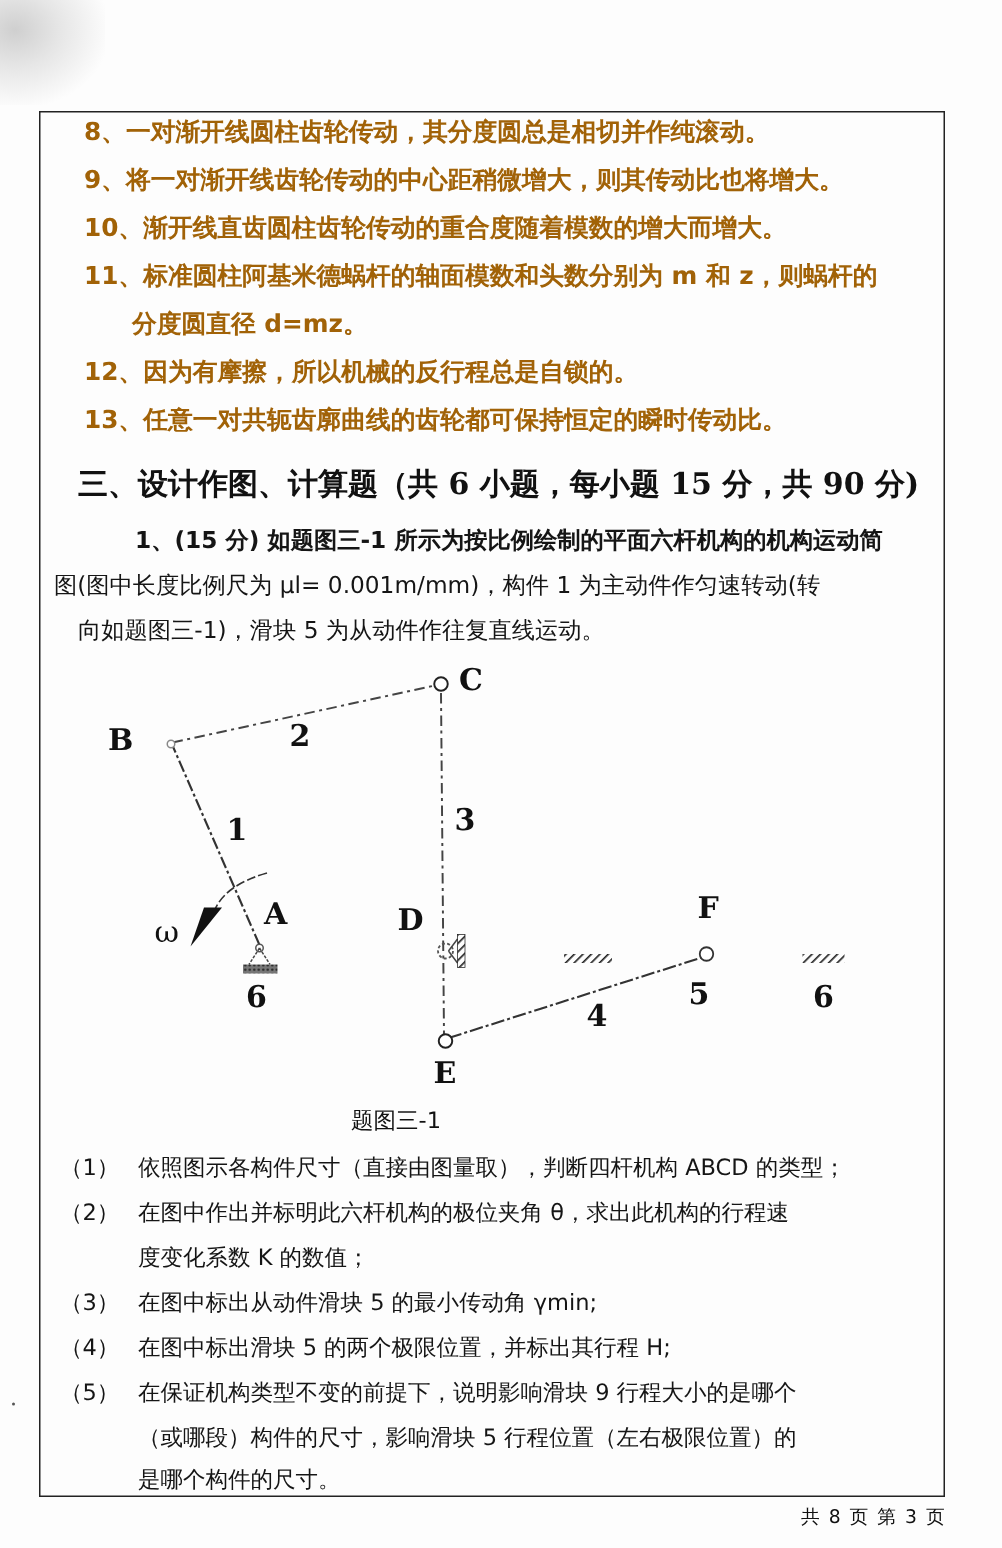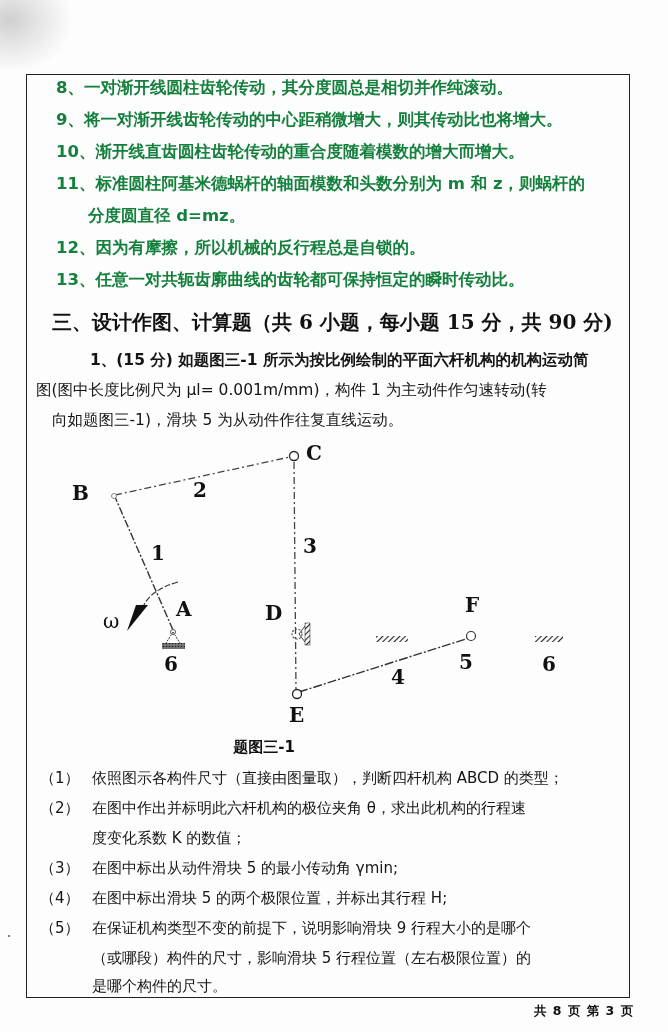--- a/index.html
+++ b/index.html
@@ -12,44 +12,44 @@
   .scan-smudge {
     position: absolute; left: 0; top: 0; width: 70px; height: 70px;
     background: radial-gradient(ellipse at 10px 20px, #cfcfcf 0%, #e6e6e6 35%, rgba(253,253,253,0) 75%);
   }
   .frame {
     position: absolute; left: 26px; top: 74px; width: 602px; height: 922px;
     border: 1.6px solid #222; border-top-width: 1.4px;
   }
   .line {
     position: absolute; white-space: nowrap; font-size: 16.5px; line-height: 20px;
-    font-family: "DejaVu Sans", "Liberation Sans", sans-serif; font-weight: bold; color: #15803d;
+    font-family: "DejaVu Sans", "Liberation Sans", sans-serif; font-weight: bold; color: #a16207;
   }
   .heading {
     position: absolute; white-space: nowrap; font-size: 20px; line-height: 24px;
     font-family: "DejaVu Serif", "Liberation Serif", serif; color: #111;
   }
   .q-text {
     position: absolute; white-space: nowrap; font-size: 15.5px; line-height: 20px;
     font-family: "DejaVu Sans", "Liberation Sans", sans-serif; color: #151515;
   }
   .caption {
     position: absolute; left: 0; width: 528px; text-align: center; top: 738px;
-    font-size: 15px; font-weight: bold; font-family: "DejaVu Sans", "Liberation Sans", sans-serif;
+    font-size: 15px; font-weight: normal; font-family: "DejaVu Sans", "Liberation Sans", sans-serif;
   }
   .sub-num {
     position: absolute; left: 40px; font-size: 15px; line-height: 20px;
     font-family: "DejaVu Sans", "Liberation Sans", sans-serif; color: #151515;
   }
   .sub-text {
     position: absolute; left: 92px; font-size: 15px; line-height: 20px; white-space: nowrap;
     font-family: "DejaVu Sans", "Liberation Sans", sans-serif; color: #151515;
   }
   .footer {
-    position: absolute; left: 534px; top: 1003px; font-size: 12.5px; font-weight: bold;
+    position: absolute; left: 534px; top: 1003px; font-size: 12.5px; font-weight: normal;
     font-family: "DejaVu Sans", "Liberation Sans", sans-serif; letter-spacing: 1px;
   }
   svg.diagram { position: absolute; left: 0; top: 0; }
   .lbl { font-family: "DejaVu Serif", "Liberation Serif", serif; font-weight: bold; font-size: 20px; fill: #111; }
   .omega { font-family: "DejaVu Serif", "Liberation Serif", serif; font-size: 20px; fill: #111; }
   .stray-dot { position: absolute; width: 2px; height: 2px; background: #555; border-radius: 50%; }
 </style>
 </head>
 <body>
 

